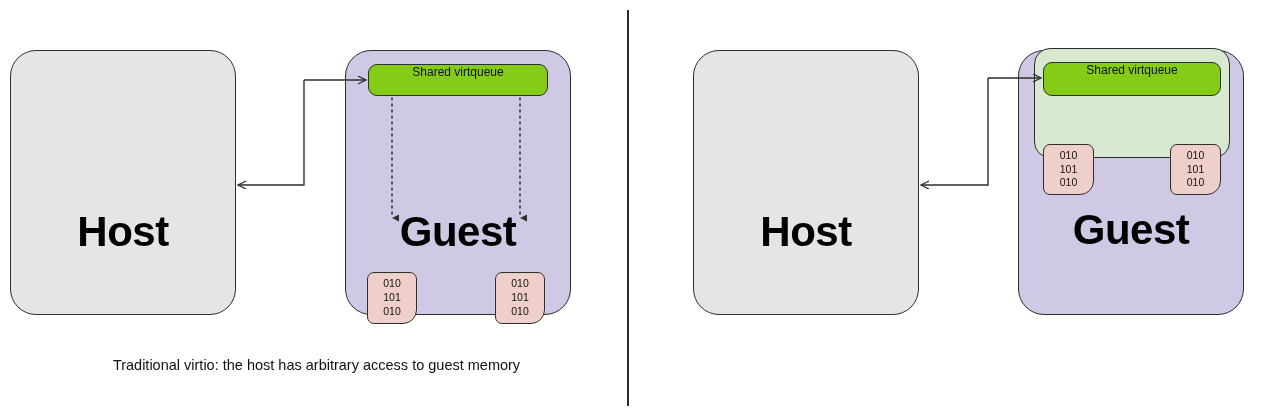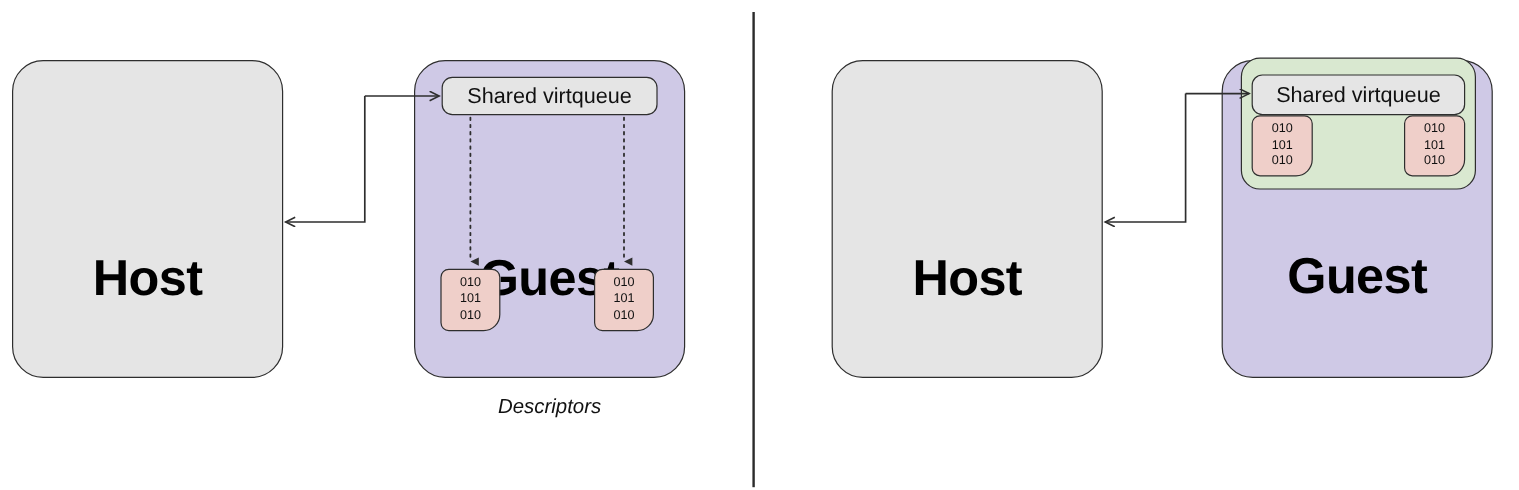--- a/index.html
+++ b/index.html
@@ -64,44 +64,44 @@
     font-size: 42px;
     color: #000000;
     letter-spacing: -0.5px;
     line-height: 1;
   }
 
   
   .virtqueue {
     position: absolute;
     box-sizing: border-box;
-    background: #e5e5e5;
+    background: #84cc16;
     border: 1.5px solid #2e2e2e;
     border-radius: 9px;
     display: flex;
-    align-items: center;
     justify-content: center;
-    font-size: 18px;
+    font-size: 12px;
     color: #111111;
   }
 
   
   .descriptor {
     position: absolute;
     box-sizing: border-box;
     background: #efcfc9;
     border: 1.5px solid #2e2e2e;
     border-radius: 7px 7px 14px 7px;
     display: flex;
     flex-direction: column;
     align-items: center;
     justify-content: center;
     font-size: 10.5px;
     line-height: 1.32;
     color: #111111;
+    margin-top: 48px;
   }
   .descriptor span { display: block; }
 
   
   .shared-window {
     position: absolute;
     box-sizing: border-box;
     background: #d9e8d0;
     border: 1.5px solid #2e2e2e;
     border-radius: 16px;
@@ -144,21 +144,20 @@
 <div class="stage">
 
   <div class="panel panel-left">
 
     <div class="bigbox host-box" style="left:10px; top:50px; width:226px; height:265px;">
       <div class="bigbox-label" style="top:160px;">Host</div>
     </div>
 
     <div class="bigbox guest-box" style="left:345px; top:50px; width:226px; height:265px;">
       <div class="bigbox-label" style="top:160px;">Guest</div>
-      <div class="descriptors-label" style="top:278px;">Descriptors</div>
     </div>
 
     <div class="virtqueue" style="left:368px; top:64px; width:180px; height:32px;">
       <span>Shared virtqueue</span>
     </div>
 
     <div class="descriptor" style="left:367px; top:224px; width:50px; height:52px;">
       <span>010</span>
       <span>101</span>
       <span>010</span>
@@ -180,20 +179,21 @@
         </marker>
       </defs>
 
       <path d="M304,80 L366,80" fill="none" stroke="#2e2e2e" stroke-width="1.4" marker-end="url(#open-arrow-l)"></path>
       <path d="M304,80 L304,185 L238,185" fill="none" stroke="#2e2e2e" stroke-width="1.4" marker-end="url(#open-arrow-l)"></path>
 
       <path d="M392,98 L392,218" fill="none" stroke="#2e2e2e" stroke-width="1.5" stroke-dasharray="2 4" stroke-linecap="round" marker-end="url(#solid-tri-l)"></path>
       <path d="M520,98 L520,218" fill="none" stroke="#2e2e2e" stroke-width="1.5" stroke-dasharray="2 4" stroke-linecap="round" marker-end="url(#solid-tri-l)"></path>
     </svg>
 
+    <div class="caption" style="top:357px;">Traditional virtio: the host has arbitrary access to guest memory</div>
   </div>
 
   <div class="panel panel-right">
 
     <div class="bigbox host-box" style="left:60px; top:50px; width:226px; height:265px;">
       <div class="bigbox-label" style="top:160px;">Host</div>
     </div>
 
     <div class="bigbox guest-box" style="left:385px; top:50px; width:226px; height:265px;">
       <div class="bigbox-label" style="top:158px;">Guest</div>

